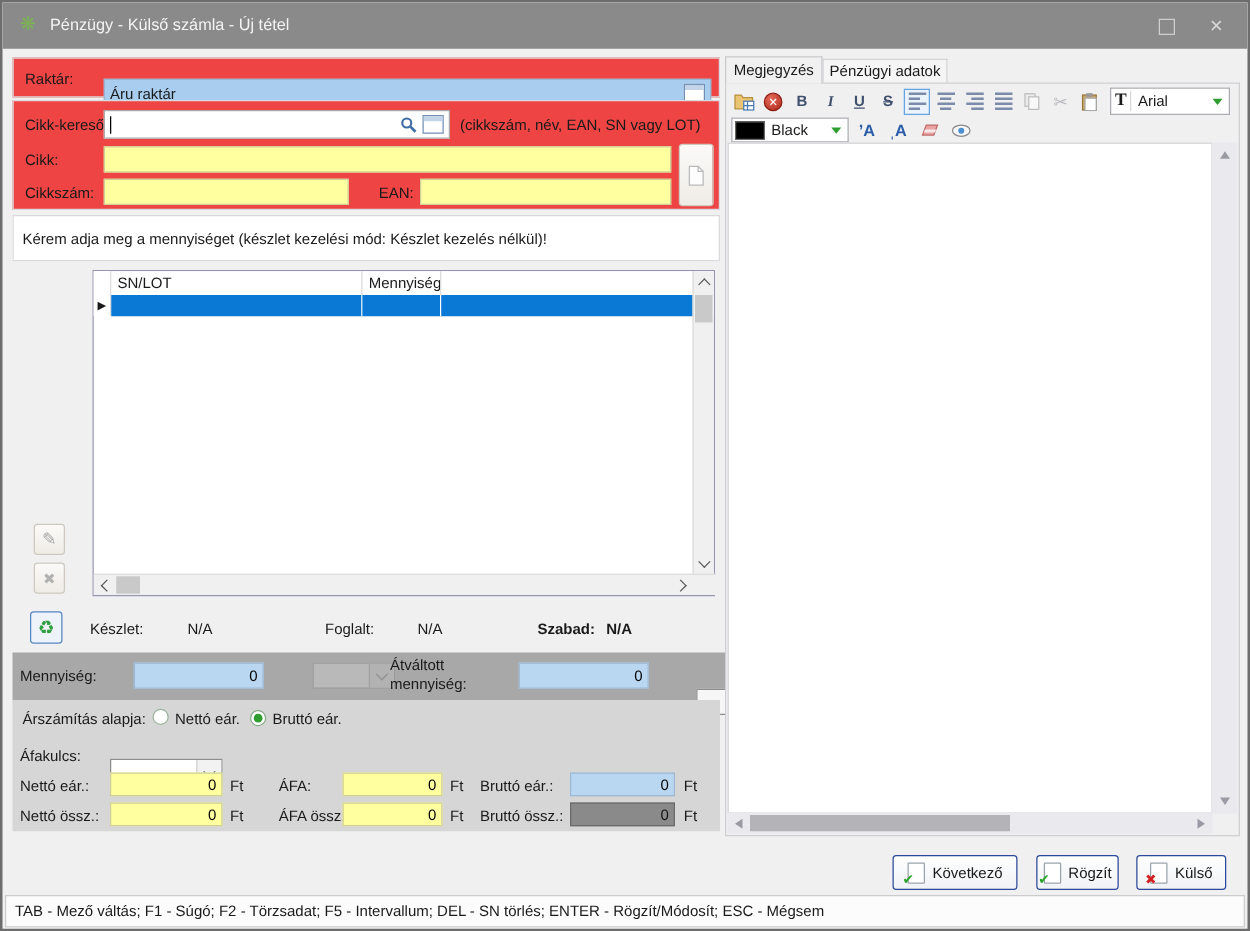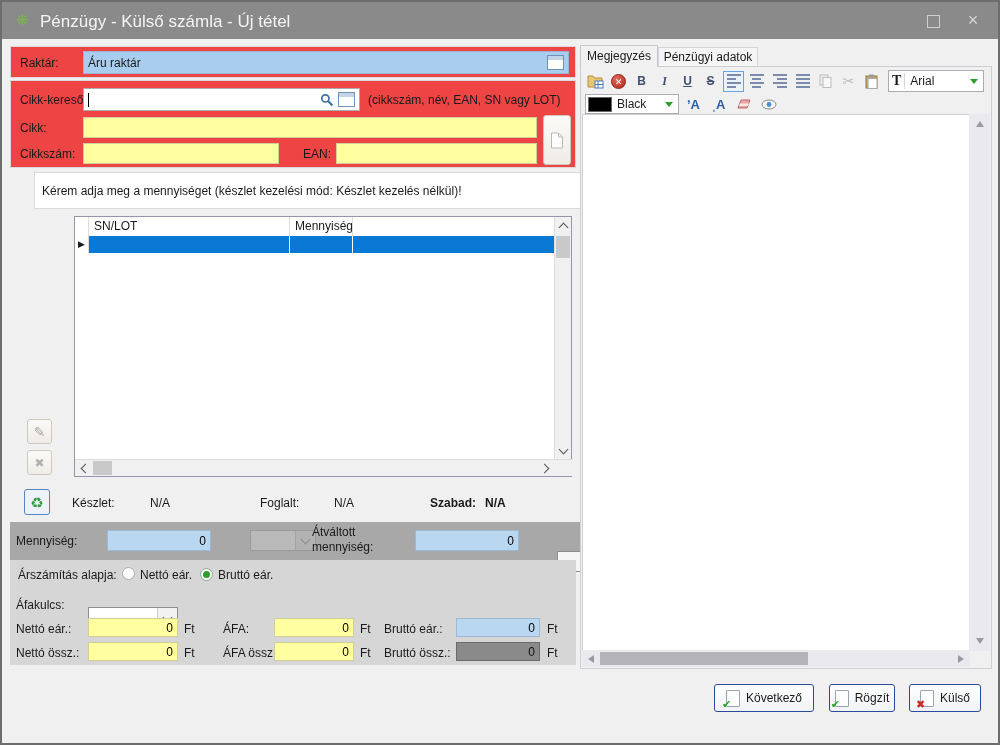--- a/index.html
+++ b/index.html
@@ -3,21 +3,21 @@
 <meta charset="utf-8">
 <style>
   html,body{margin:0;padding:0;}
   body{width:1000px;height:745px;font-family:"Liberation Sans","DejaVu Sans",sans-serif;font-size:12px;color:#1a1a1a;background:#e8e8e8;}
   .a{position:absolute;}
   .window{position:relative;width:1000px;height:745px;background:#f0f0f0;border:2px solid #6d6d6d;box-sizing:border-box;overflow:hidden;}
 
   
   .titlebar{left:0;top:0;right:0;height:37px;background:#8a8a8a;}
   .titlebar .app-ic{left:14px;top:10px;font-size:15px;color:#7cb352;line-height:16px;}
-  .titlebar .title{left:38px;top:10px;color:#f4f4f4;font-size:17px;}
+  .titlebar .title{left:38px;top:10px;color:#f4f4f4;font-size:13px;}
   .cap-btn{top:0;width:40px;height:37px;text-align:center;color:#d6d6d6;cursor:default;}
   .maxbox{display:inline-block;width:11px;height:11px;border:1px solid #cfcfcf;margin-top:13px;}
   .closex{font-size:18px;line-height:37px;}
 
   
   .gbox{border:1px solid #dadade;background:#ef4444;box-sizing:border-box;}
   .msgbox{border:1px solid #dadade;background:#ffffff;box-sizing:border-box;}
   .lbl{white-space:nowrap;}
   .b{font-weight:bold;}
 
@@ -99,21 +99,21 @@
 
   <div class="a titlebar">
     <span class="a app-ic">❋</span>
     <span class="a title">Pénzügy - Külső számla - Új tétel</span>
     <span class="a cap-btn" style="right:45px;"><span class="maxbox"></span></span>
     <span class="a cap-btn closex" style="right:5px;">×</span>
   </div>
 
   <div class="a gbox" style="left:8px;top:44px;width:566px;height:32px;">
     <span class="a lbl" style="left:9px;top:9px;">Raktár:</span>
-    <div class="a combo-sel" style="left:72px;top:4px;width:486px;height:23px;">
+    <div class="a combo-sel" style="left:72px;top:16px;width:486px;height:23px;">
       <span>Áru raktár</span>
       <span class="lookup-ic" style="margin-left:auto;"></span>
     </div>
   </div>
 
   <div class="a gbox" style="left:8px;top:78px;width:566px;height:88px;">
 
     <span class="a lbl" style="left:9px;top:12px;">Cikk-kereső:</span>
     <div class="a fld" style="left:72px;top:7px;width:277px;height:23px;display:flex;align-items:center;">
       <span class="caret"></span>
@@ -139,21 +139,21 @@
     <div class="a sqbtn" style="left:532px;top:34px;width:28px;height:50px;">
       <span>
         <svg width="14" height="17" viewBox="0 0 14 17">
             <path d="M1.5 1 h7 l4 4 v11 h-11 z" fill="#fdfdfd" stroke="#b9b9b9" stroke-width="1"></path>
             <path d="M8.5 1 v4 h4" fill="none" stroke="#b9b9b9" stroke-width="1"></path>
           </svg>
       </span>
     </div>
   </div>
 
-  <div class="a msgbox" style="left:8px;top:170px;width:566px;height:37px;margin-left:24px;">
+  <div class="a msgbox" style="left:8px;top:170px;width:566px;height:37px;">
     <span class="a lbl" style="left:7px;top:11px;">Kérem adja meg a mennyiséget (készlet kezelési mód: Készlet kezelés nélkül)!</span>
   </div>
 
   <div class="a tbl" style="left:72px;top:214px;width:498px;height:261px;">
 
     <div class="tbl-head">
       <span class="ind"></span>
       <span class="hc" style="width:201px;">SN/LOT</span>
       <span class="hc" style="width:63px;">Mennyiség</span>
     </div>
@@ -393,14 +393,17 @@
       </span>
     <span>Rögzít</span>
   </div>
   <div class="a fbtn" style="left:907px;top:682px;width:72px;height:28px;">
     <span class="page-glyph">
         <span class="ov red">✖</span>
       </span>
     <span>Külső</span>
   </div>
 
+  <div class="a statusbar" style="left:2px;top:714px;width:992px;height:26px;">
+    <span>TAB - Mező váltás; F1 - Súgó; F2 - Törzsadat; F5 - Intervallum; DEL - SN törlés; ENTER - Rögzít/Módosít; ESC - Mégsem</span>
+  </div>
 
 </div>
 
 </body></html>

